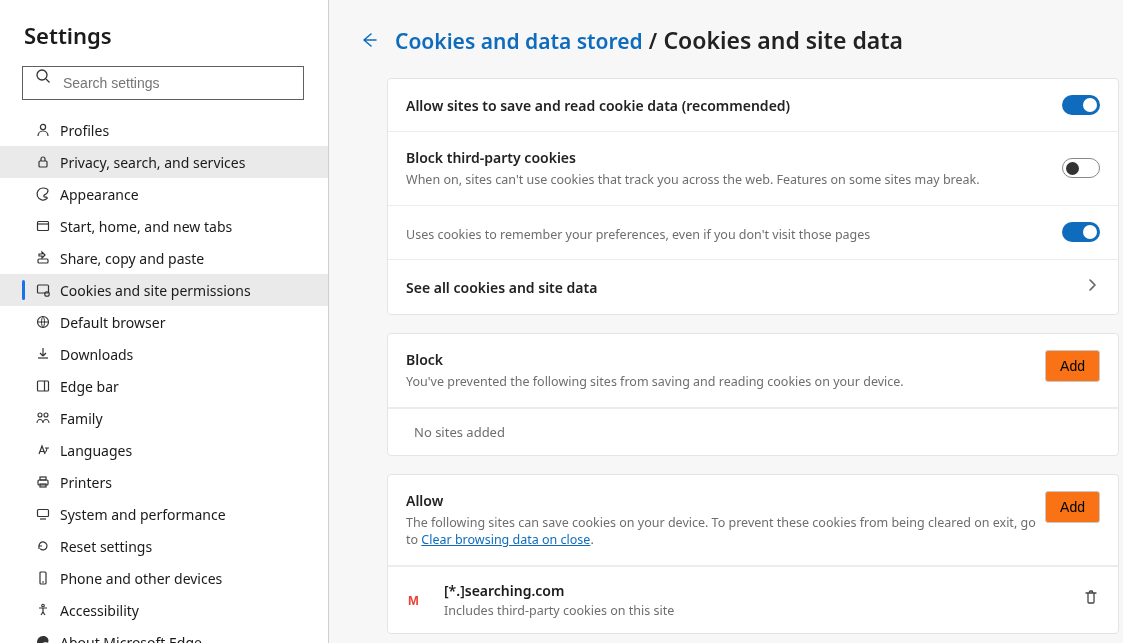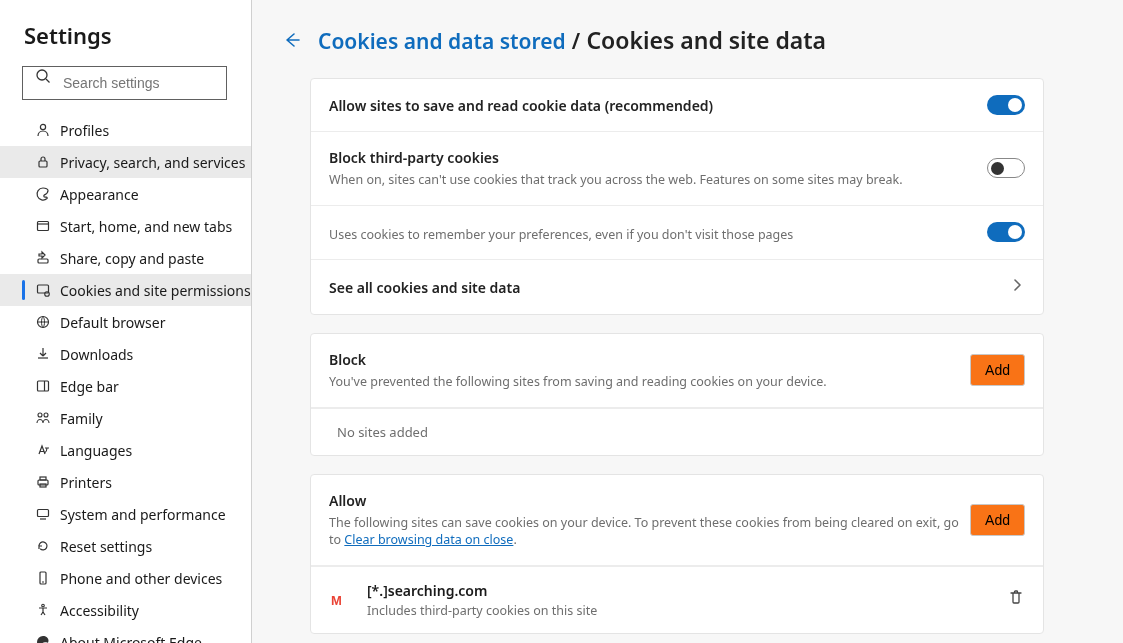--- a/index.html
+++ b/index.html
@@ -1,20 +1,20 @@
 <!DOCTYPE html>
 <html><head>
 <meta charset="utf-8">
 <style>
 * { box-sizing: border-box; margin: 0; padding: 0; }
 body { font-family: "Segoe UI", system-ui, -apple-system, sans-serif; background: #f7f7f7; color: #1a1a1a; width: 1123px; height: 643px; overflow: hidden; }
 .layout { display: flex; height: 100%; }
 
 
-.sidebar { width: 252px; background: #fff; border-right: 1px solid #d0d0d0; padding-top: 16px; height: 100%; overflow-y: auto; }
+.sidebar { width: 329px; background: #fff; border-right: 1px solid #d0d0d0; padding-top: 16px; height: 100%; overflow-y: auto; }
 .sidebar-title { font-size: 22px; font-weight: 600; padding: 4px 0 16px 24px; }
 .search-wrap { padding: 0 24px 14px 22px; }
 .search-box { display: flex; border: 1px solid #606060; height: 34px; padding: 0 8px 0 12px; }
 .search-box svg { flex: none; }
 .search-input { border: none; outline: none; font-size: 14px; flex: 1; margin-left: 12px; background: transparent; }
 .nav-list { list-style: none; }
 .nav-item { display: flex; align-items: center; height: 32px; padding-left: 34px; font-size: 14px; cursor: pointer; position: relative; }
 .nav-item .icn { position: absolute; left: 34px; width: 18px; display: flex; justify-content: center; }
 .nav-item { padding-left: 60px; }
 .nav-item.active { background: #eaeaea; }
@@ -46,21 +46,21 @@
 .toggle.off::after { content:""; position:absolute; left:3px; top:2.5px; width:13px; height:13px; border-radius:50%; background:#333; }
 .chevron-right { flex:none; }
 .add-btn { border:1px solid #c8c8c8; background:#f97316; font-size:14px; padding:7px 14px; border-radius:3px; cursor:pointer; flex:none; }
 .site-row { display:flex; align-items:center; padding:14px 18px; border-top:1px solid #ececec; }
 .site-ic { width:24px; height:24px; flex:none; margin-right:14px; display:flex; align-items:center; justify-content:center; }
 .site-text { flex:1; }
 .site-name { font-size:14px; font-weight:600; }
 .site-sub { font-size:12.5px; color:#6e6e6e; margin-top:2px; }
 .trash-btn { cursor:pointer; flex:none; }
 .empty-row { padding:14px 18px 14px 26px; font-size:13px; color:#6e6e6e; border-top:1px solid #ececec; }
-.crow.top-head { align-items:center; }
+.crow.top-head { align-items:flex-start; }
 .main::-webkit-scrollbar { width:0; }
 </style>
 </head>
 <body>
 
 <div class="layout">
 
   <aside class="sidebar">
     <h1 class="sidebar-title">Settings</h1>
     <div class="search-wrap">

